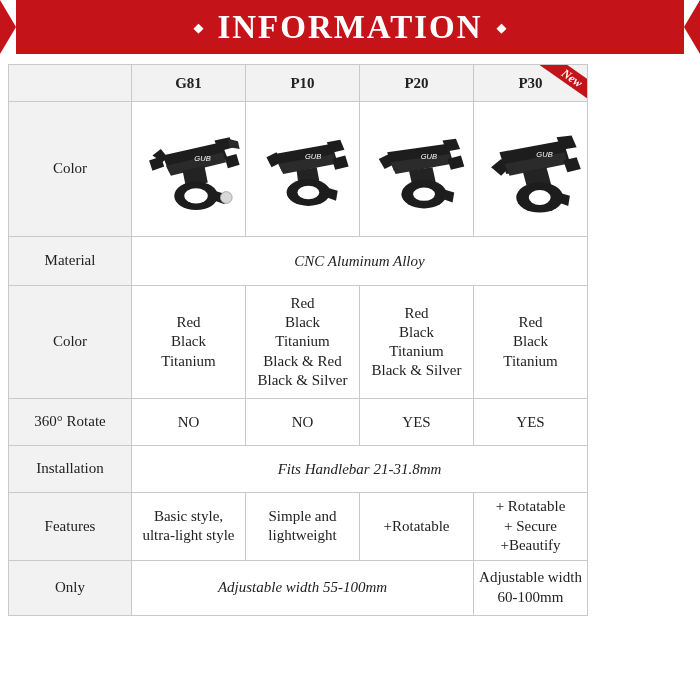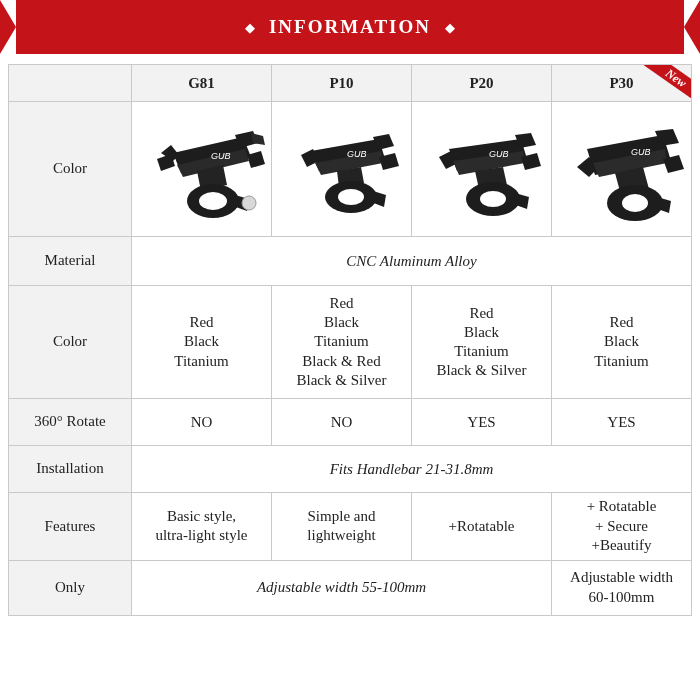--- a/index.html
+++ b/index.html
@@ -53,39 +53,39 @@
     border-left: 0;
   }
   .banner-inner {
     display: flex;
     align-items: center;
     gap: 14px;
     z-index: 2;
   }
   .banner-title {
     color: #ffffff;
-    font-size: 19px;
+    font-size: 33px;
     font-weight: bold;
     letter-spacing: 2px;
     font-family: "Liberation Serif", serif;
   }
   .diamond {
     color: #ffffff;
     font-size: 13px;
     line-height: 1;
   }
 
   
   .table-wrap {
     padding: 10px 8px 0 8px;
     box-sizing: border-box;
   }
   table.spec {
     border-collapse: collapse;
-    width: 684px;
+    width: 580px;
     table-layout: fixed;
     border: 1px solid #c9c9c9;
   }
   table.spec td, table.spec th {
     border: 1px solid #c9c9c9;
     text-align: center;
     vertical-align: middle;
     font-size: 15px;
     font-family: "Liberation Serif", serif;
     color: #222222;

